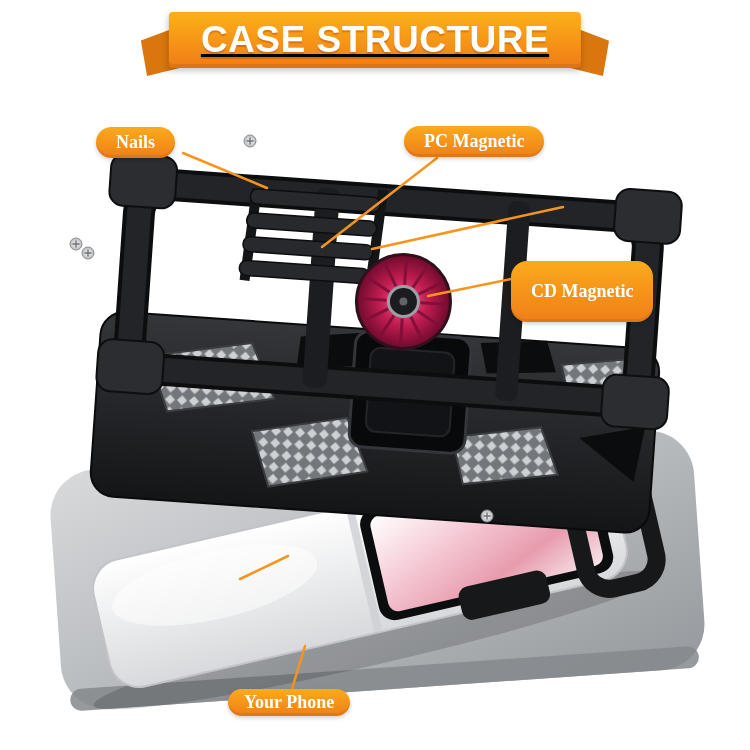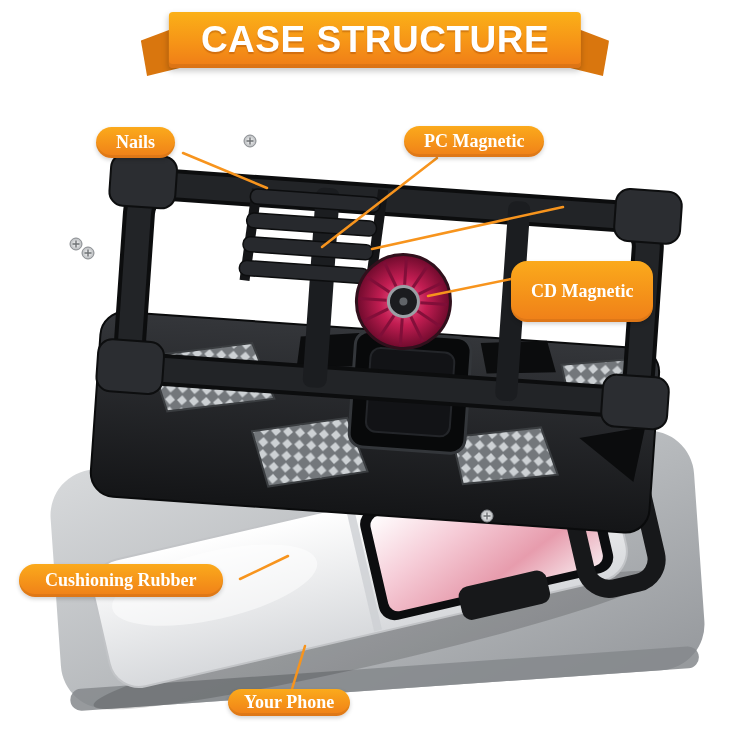--- a/index.html
+++ b/index.html
@@ -3,21 +3,21 @@
 <meta charset="utf-8">
 <style>
   html,body{margin:0;padding:0;background:#ffffff;}
   .stage{
     position:relative;width:750px;height:750px;background:#ffffff;overflow:hidden;
     font-family:"Liberation Sans", sans-serif;
   }
   .art{position:absolute;left:0;top:0;}
 
   
-  .banner{position:absolute;left:50%;top:12px;transform:translateX(-50%);z-index:5;}
+  .banner{position:absolute;left:50%;top:12px;transform:translateX(-50%);z-index:5;text-decoration:underline;}
   .banner .flap{position:absolute;top:12px;width:44px;height:52px;background:#d9760e;}
   .banner .flap.left{left:-28px;clip-path:polygon(100% 0,0 32%,14% 100%,100% 82%);}
   .banner .flap.right{right:-28px;clip-path:polygon(0 0,100% 32%,86% 100%,0 82%);}
   .banner .band{
     position:relative;z-index:2;
     background:linear-gradient(180deg,#fbb018 0%,#f69417 55%,#ef7c17 100%);
     color:#ffffff;font-weight:bold;font-size:37px;letter-spacing:.5px;
     padding:7px 32px;border-radius:4px;white-space:nowrap;
     text-shadow:0 2px 1px rgba(150,60,0,.35);
     box-shadow:0 3px 6px rgba(0,0,0,.22), inset 0 -4px 0 rgba(0,0,0,.08);
@@ -187,20 +187,17 @@
 
   <div class="callout" id="co-nails">
     <span>Nails</span>
   </div>
   <div class="callout" id="co-pc">
     <span>PC Magnetic</span>
   </div>
   <div class="callout" id="co-cd">
     <span>CD Magnetic</span>
   </div>
-  <div class="callout" id="co-cushion">
-    <span>Cushioning Rubber</span>
-  </div>
   <div class="callout" id="co-phone">
     <span>Your Phone</span>
   </div>
 
 </div>
 
 </body></html>

